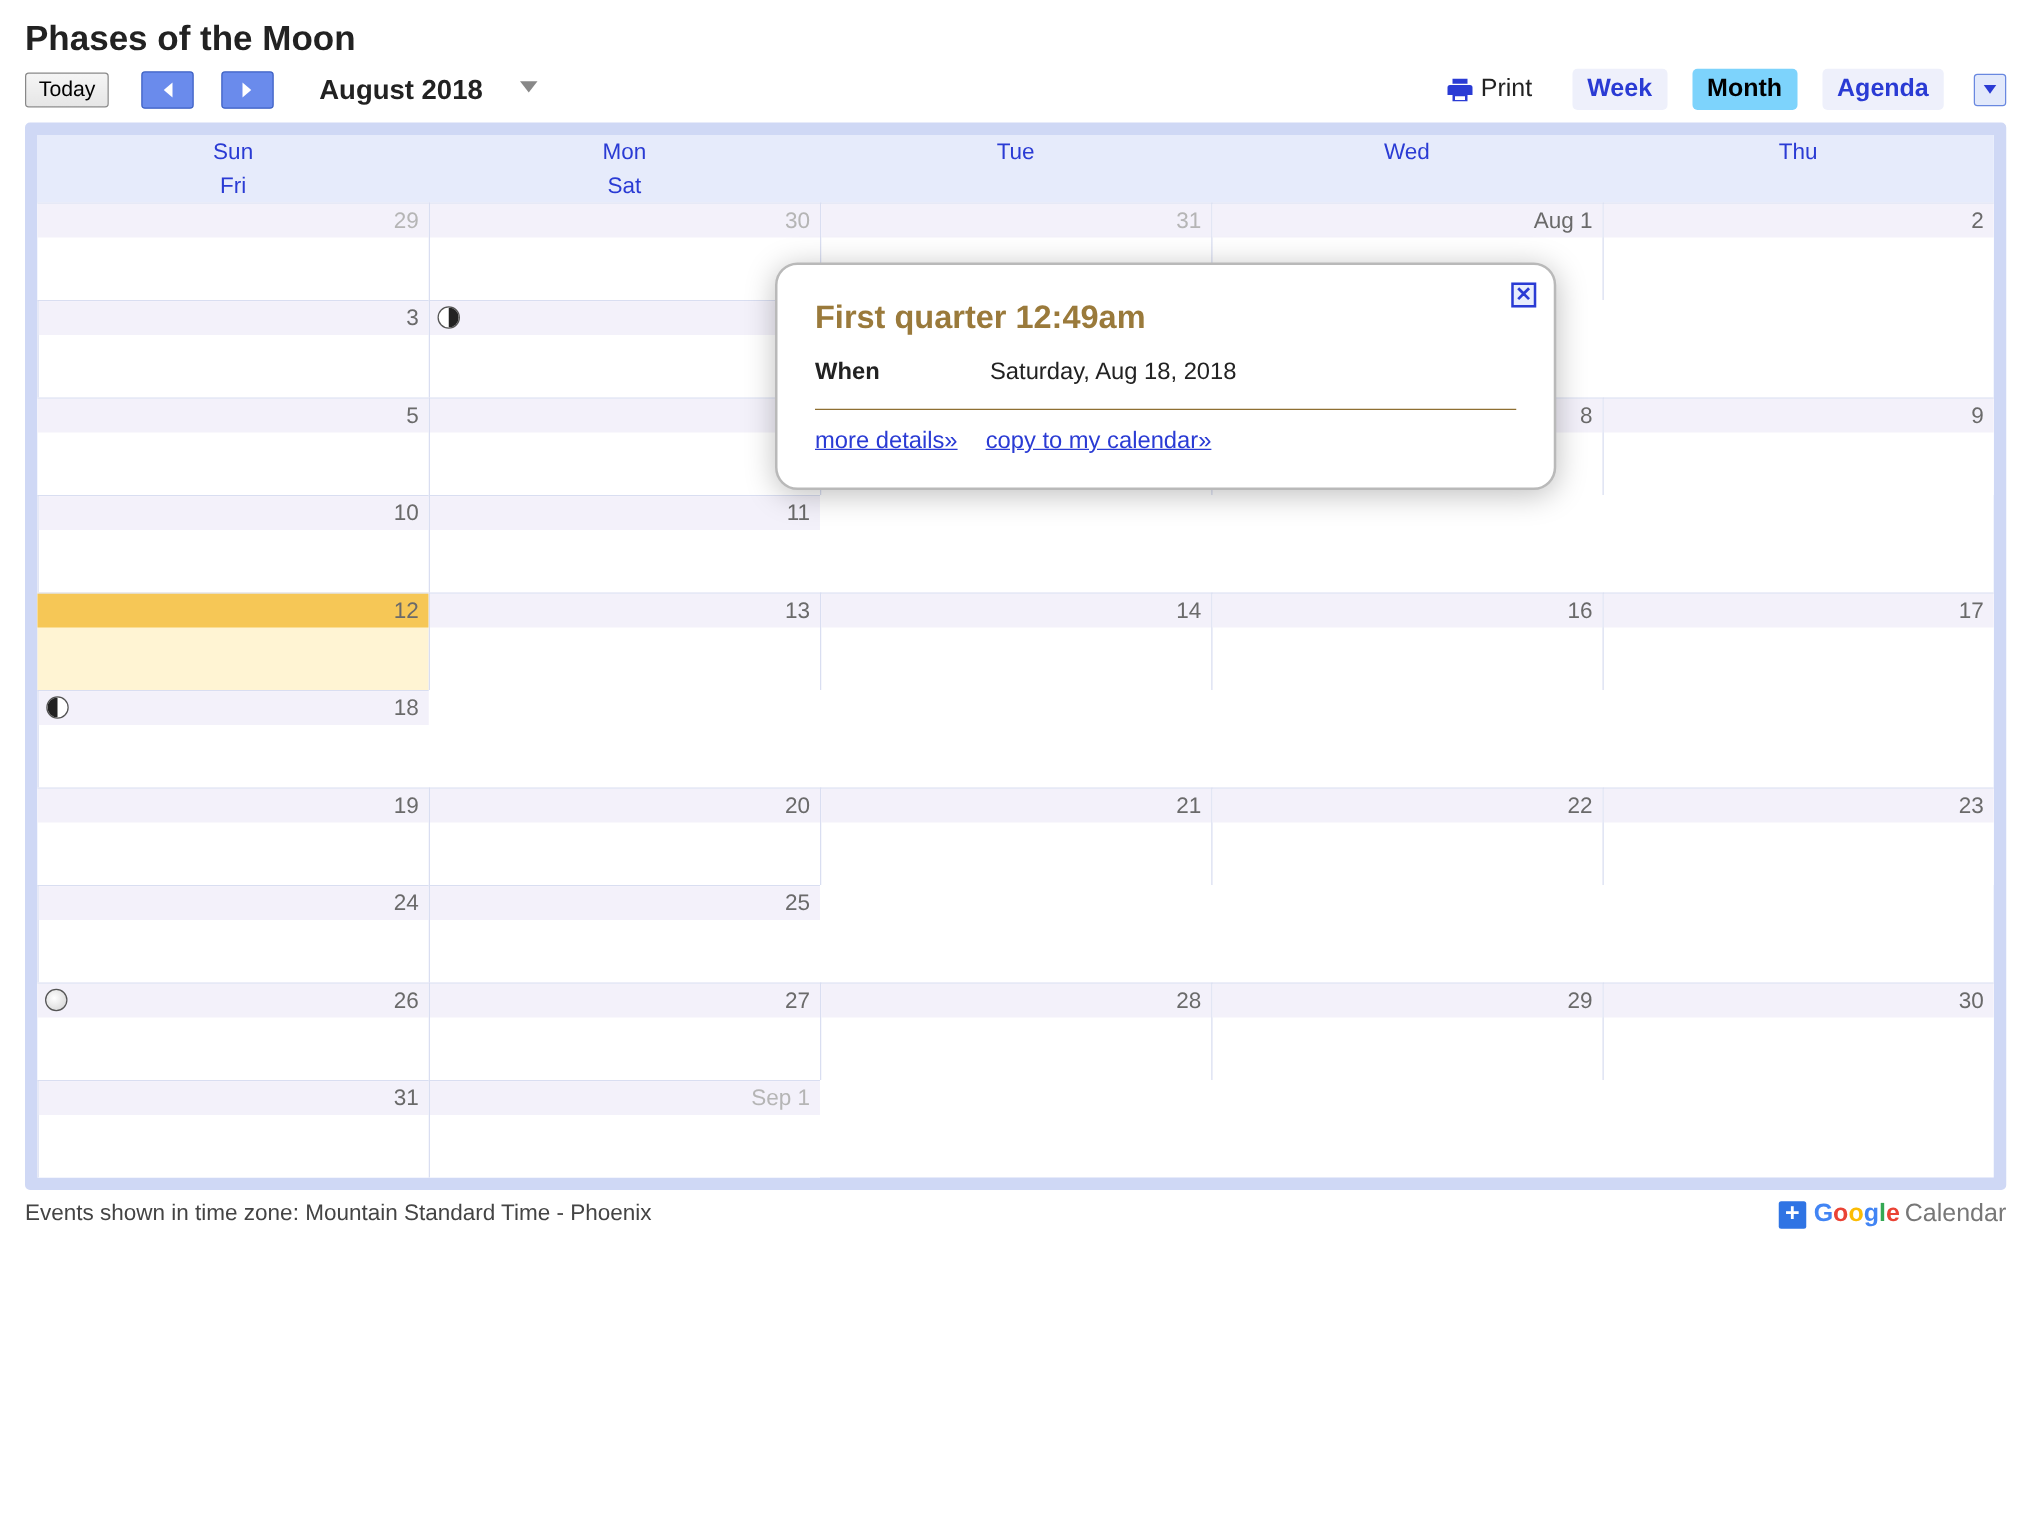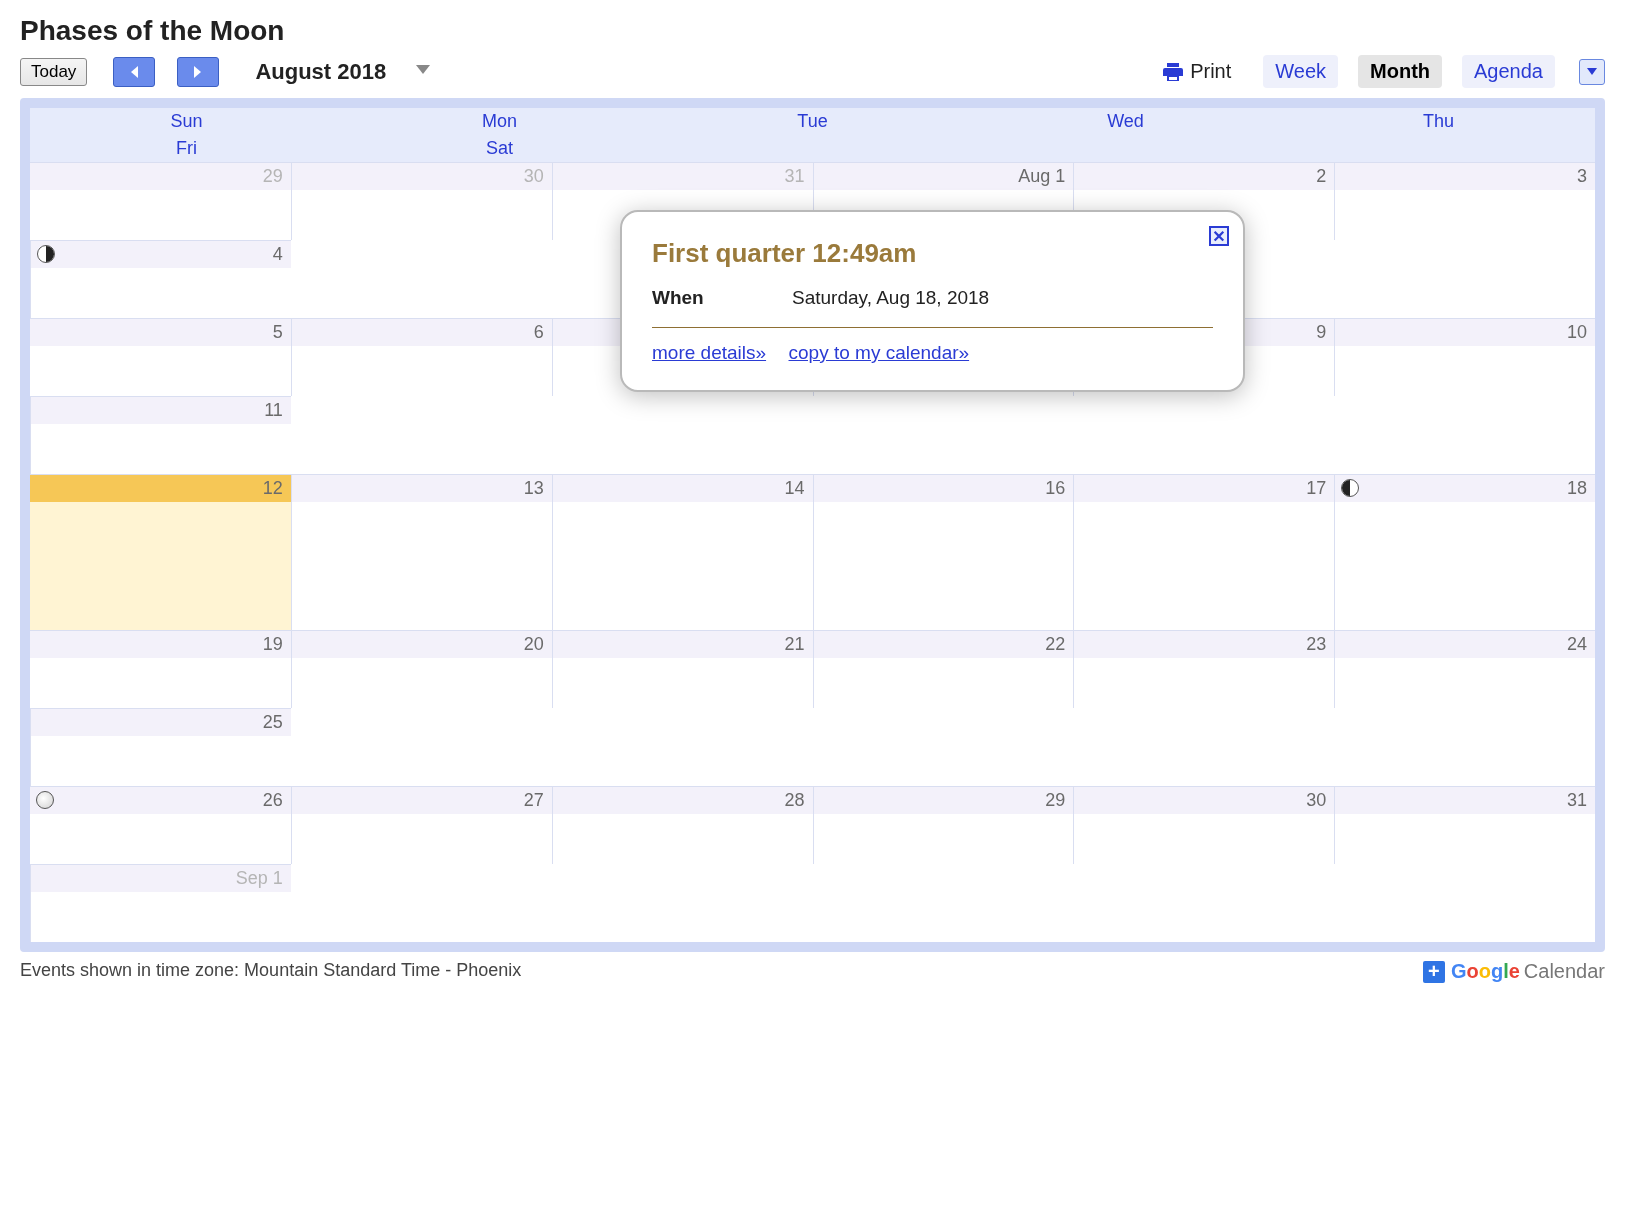--- a/index.html
+++ b/index.html
@@ -11,31 +11,31 @@
   
   .toolbar { display:flex; align-items:center; margin-bottom:10px;gap:16px; }
   .today-btn { background:linear-gradient(#f5f5f5,#e6e6e6); border:1px solid #888; border-radius:3px; font-size:17px; padding:3px 10px; cursor:pointer; margin-right:10px;}
   .nav-btn { background:#6a8bec; border:1px solid #3b5fc3; width:42px; height:30px; border-radius:3px; display:inline-flex; align-items:center; justify-content:center; cursor:pointer; margin-right:6px;}
   .nav-btn svg { fill:#fff; }
   .month-label { font-size:22px; font-weight:bold; margin-left:14px;}
   .caret { width:0; height:0; border-left:7px solid transparent; border-right:7px solid transparent; border-top:9px solid #888; display:inline-block; margin-left:14px; position:relative; top:-2px; cursor:pointer;}
   .spacer { flex:1; }
   .print-wrap { display:flex; align-items:center; margin-right:12px; cursor:pointer;}
   .print-wrap .txt { font-size:20px; margin-left:4px;}
-  .view-tab { font-size:20px; padding:5px 12px; border-radius:4px; cursor:pointer; margin-left:4px; }
+  .view-tab { font-size:20px; padding:5px 12px; border-radius:4px; cursor:pointer; margin-left:4px;font-weight:bold; }
   .view-tab.inactive { color:#2a3bd4; background:#eef0fb; }
-  .view-tab.active { color:#000; background:#e5e5e5; font-weight:bold;}
+  .view-tab.active { color:#000; background:#7dd3fc; font-weight:bold;}
   .tab-dd { width:26px; height:26px; border:1px solid #6988e0; border-radius:3px; margin-left:8px; background:#e2e9fb; display:inline-flex; align-items:center; justify-content:center; cursor:pointer;}
   .tab-dd .tdcaret { width:0; height:0; border-left:5px solid transparent; border-right:5px solid transparent; border-top:7px solid #2a3bd4;}
   
   .cal-wrap { border:10px solid #cfd8f5; border-radius:4px;}
   .weekdays { display:grid; grid-template-columns:repeat(5,1fr); background:#e6ebfb;}
   .weekdays div { text-align:center; color:#2a3bd4; font-size:18px; padding:3px 0;}
   .weeks { display:grid; grid-template-rows:repeat(6,156px);}
-  .week { display:grid; grid-template-columns:repeat(6,1fr);}
+  .week { display:grid; grid-template-columns:repeat(5,1fr);}
   .cell { border-left:1px solid #d9def1; border-top:1px solid #d9def1; position:relative; background:#fff;}
   .cell:first-child{border-left:none;}
   .datebar { background:#f3f1fa; height:27px; display:flex; justify-content:flex-end; align-items:center; padding:0 8px; color:#6a6a6a; font-size:18px;}
   .cell.out .datebar { color:#b5b5b5;}
   .cell.today { background:#fff4d3; }
   .cell.today .datebar { background:#f6c756; color:#6a6a6a;}
   .moon { width:18px; height:18px; border-radius:50%; background:#fff; border:1px solid #555; position:absolute; top:4px; left:6px; overflow:hidden;}
   .moon .shade { position:absolute; top:0; bottom:0; background:#222;}
   .moon.last .shade { right:0; width:50%;}
   .moon.first .shade { left:0; width:50%;}

